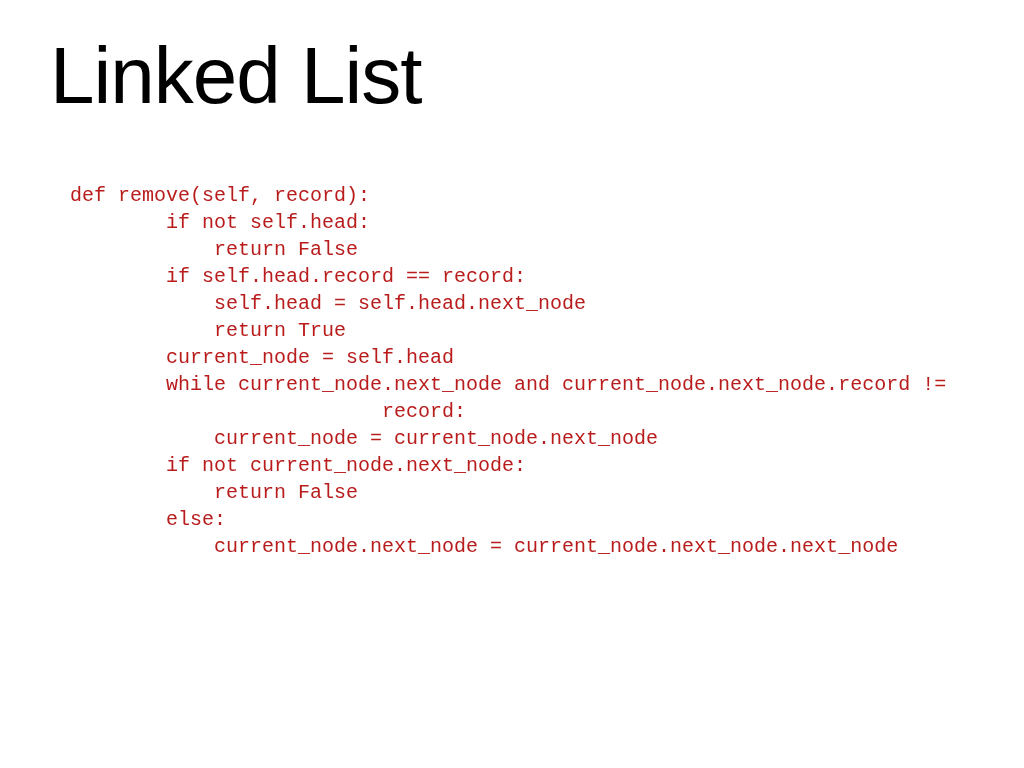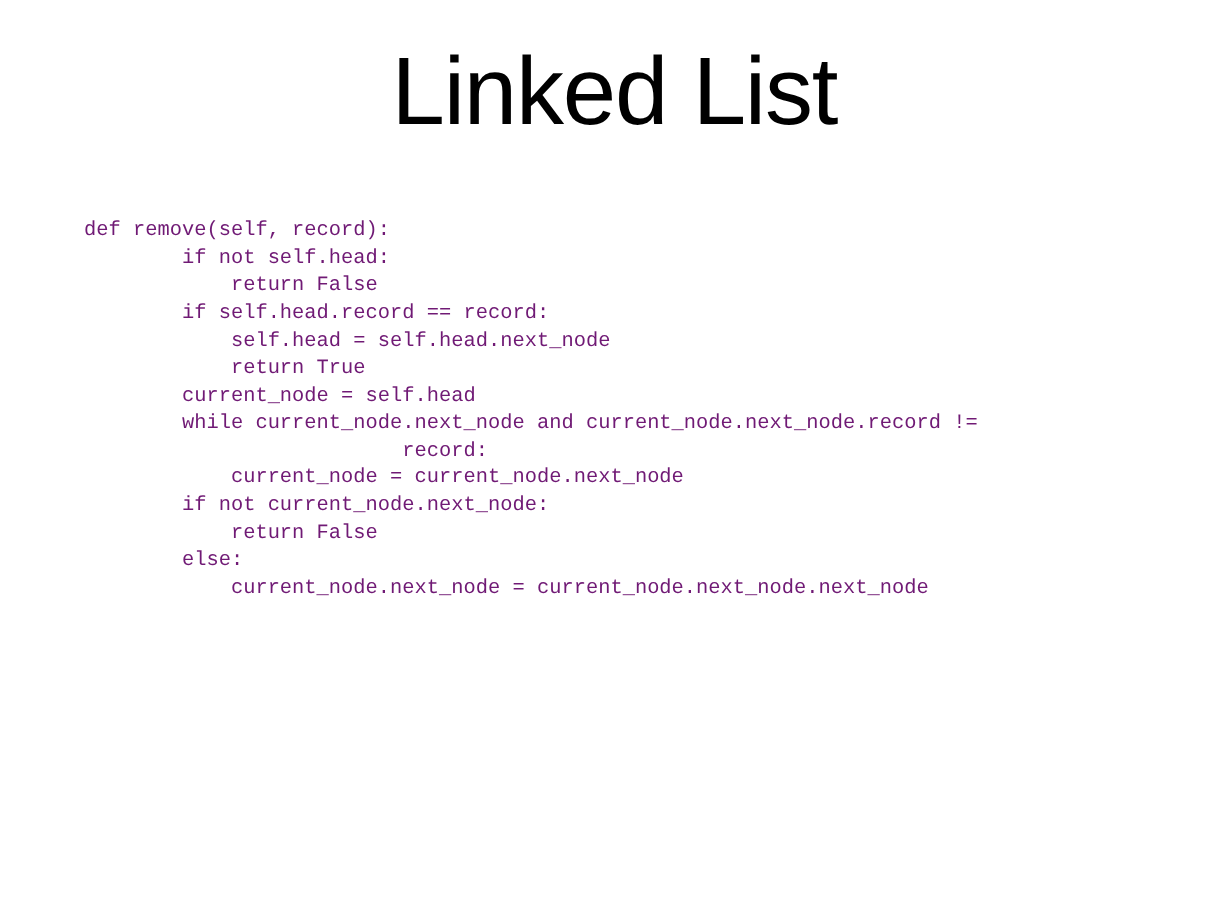--- a/index.html
+++ b/index.html
@@ -15,30 +15,29 @@
       overflow: hidden;
     }
     .slide {
       width: 100%;
       height: 100%;
       padding: 30px 50px;
     }
     .title {
       font-size: 80px;
       font-weight: normal;
-      text-align: center;
       color: #000000;
       margin-bottom: 60px;
       letter-spacing: -1px;
     }
     .code-block {
       font-family: "Courier New", Courier, monospace;
-      font-size: 17px;
+      font-size: 20px;
       line-height: 1.35;
-      color: #701a75;
+      color: #b91c1c;
       white-space: pre;
       padding-left: 20px;
     }
   </style>
 </head>
 <body>
 
 <div class="slide">
   <h1 class="title">Linked List</h1>
   <div class="code-block"><span>def remove(self, record):</span>

